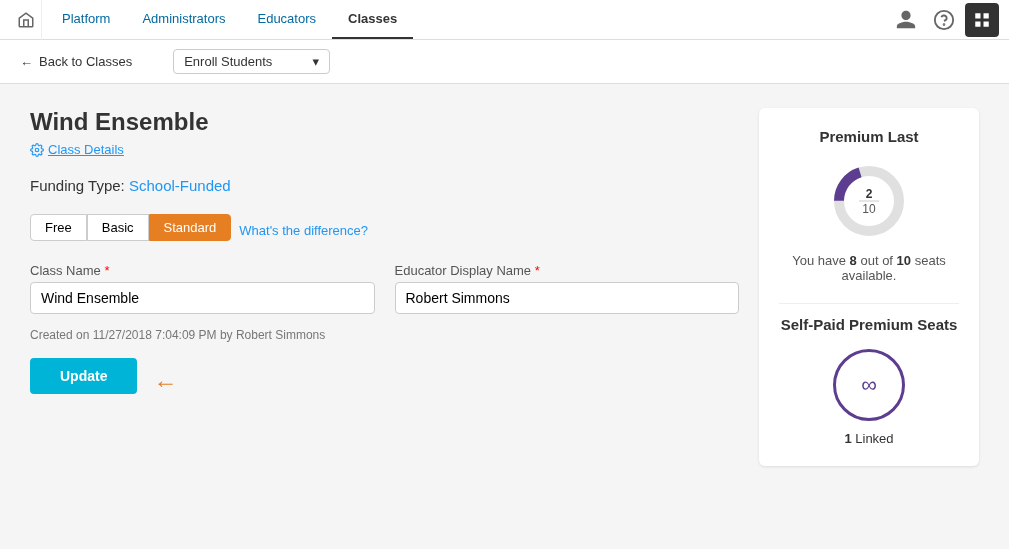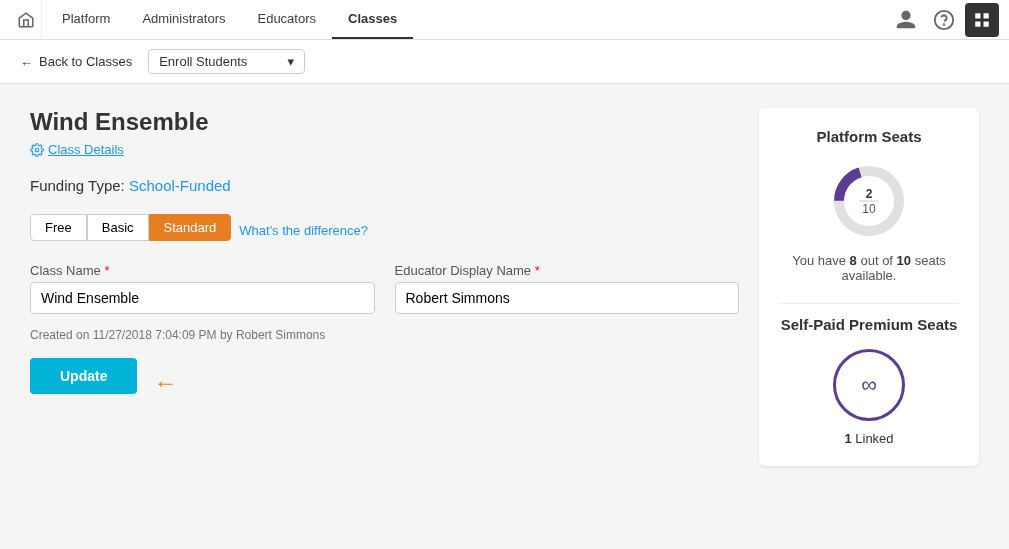--- a/index.html
+++ b/index.html
@@ -30,21 +30,21 @@
       flex: 1;
       height: 100%;
       align-items: center;
     }
     .nav-tab {
       padding: 0 16px;
       height: 100%;
       display: flex;
       align-items: center;
       cursor: pointer;
-      color: #404040;
+      color: #0369a1;
       font-size: 13px;
       border-bottom: 2px solid transparent;
     }
     .nav-tab.active {
       color: #333;
       border-bottom: 2px solid #333;
       font-weight: bold;
     }
     .nav-icons {
       display: flex;
@@ -90,20 +90,21 @@
     .enroll-dropdown {
       display: flex;
       align-items: center;
       border: 1px solid #ccc;
       border-radius: 4px;
       padding: 4px 10px;
       font-size: 13px;
       background: #fff;
       cursor: pointer;
       gap: 40px;
+      margin-left: 25px;
     }
 
     
     .main-content {
       display: flex;
       padding: 24px 30px;
       gap: 20px;
     }
     .left-panel {
       flex: 1;
@@ -412,21 +413,21 @@
             <span class="required-star"> *</span>
           </label>
           <input class="form-input" type="text" value="Robert Simmons" style="">
         </div>
       </div>
     </div>
 
   </div>
 
   <div class="right-panel">
-    <div class="panel-title">Platform Seats</div>
+    <div class="panel-title">Premium Last</div>
 
     <div class="donut-container">
       <svg class="donut-svg" viewBox="0 0 80 80">
 
         <circle cx="40" cy="40" r="30" fill="none" stroke="#e0e0e0" stroke-width="10"></circle>
 
         <circle cx="40" cy="40" r="30" fill="none" stroke="#5c3d8f" stroke-width="10" stroke-dasharray="37.7 150.8" stroke-dashoffset="47.1" transform="rotate(-90 40 40)"></circle>
         <text x="40" y="37" text-anchor="middle" font-size="12" font-weight="bold" fill="#333">2</text>
         <line x1="30" y1="40" x2="50" y2="40" stroke="#ccc" stroke-width="1"></line>
         <text x="40" y="52" text-anchor="middle" font-size="12" fill="#555">10</text>

